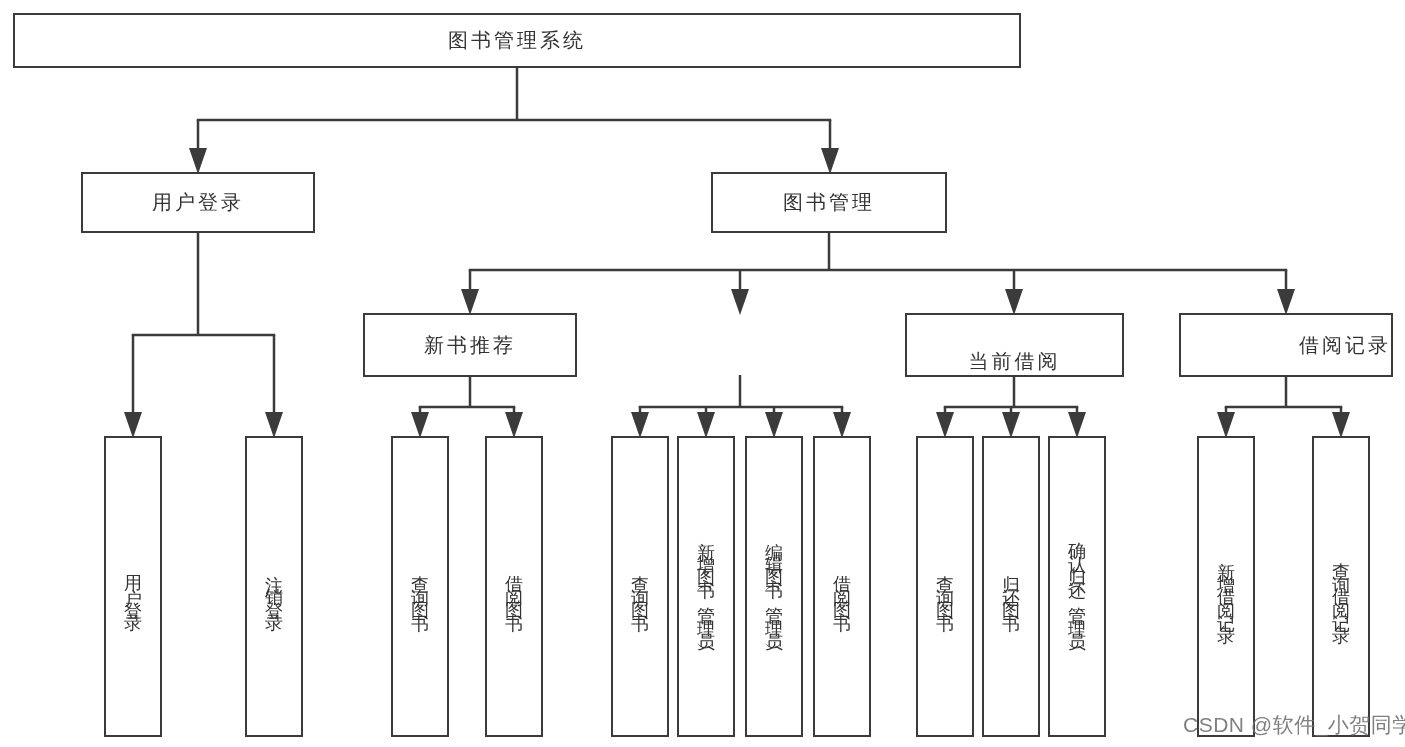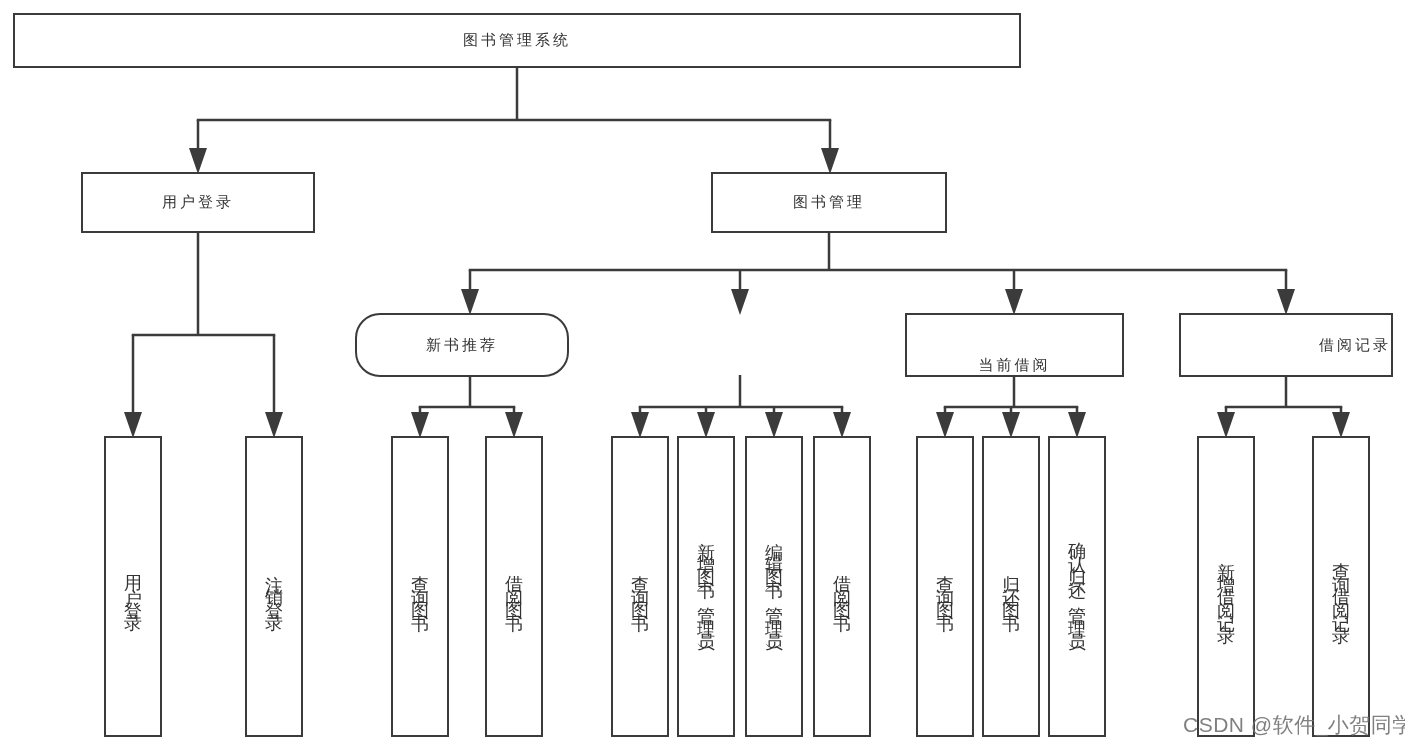--- a/index.html
+++ b/index.html
@@ -6,39 +6,39 @@
   .canvas {
     position:relative; width:1405px; height:747px; background:#ffffff;
     font-family:"Liberation Sans", sans-serif; overflow:hidden;
   }
   .node {
     position:absolute; box-sizing:border-box;
     border:2.5px solid #3b3b3b; background:#ffffff;
     display:flex; align-items:center; justify-content:center;
     color:#333333; z-index:1;
   }
-  .hnode { font-size:15px; letter-spacing:3px; white-space:nowrap; }
+  .hnode { font-size:20px; letter-spacing:3px; white-space:nowrap; }
   .vnode { font-size:18px; }
   .vtext {
     writing-mode:vertical-rl; text-orientation:mixed;
     letter-spacing:13px; line-height:1; white-space:nowrap;
   }
   .connectors {
     position:absolute; left:0; top:0; z-index:5; pointer-events:none;
   }
   .watermark {
     position:absolute; left:1183px; top:711px; width:215px;
     text-align:right; font-size:21px; color:#737373; letter-spacing:0.5px;
     z-index:10; opacity:0.9; white-space:nowrap;
   }
   
   .n-root { left:13px;  top:13px;  width:1008px; height:55px; }
   .n-l2a  { left:81px;  top:172px; width:234px;  height:61px; }
   .n-l2b  { left:711px; top:172px; width:236px;  height:61px; }
-  .n-l3a  { left:355px; top:313px; width:214px;  height:64px;border-radius:25px; }
+  .n-l3a  { left:363px; top:313px; width:214px;  height:64px; }
   .n-l3b  { left:632px; top:313px; width:216px;  height:64px; }
   .n-l3c  { left:905px; top:313px; width:219px;  height:64px;align-items:flex-end; }
   .n-l3d  { left:1179px;top:313px; width:214px;  height:64px;justify-content:flex-end; }
   .leaf   { top:436px; width:58px; height:301px; }
   .lf1  { left:104px; }  .lf2  { left:245px; }
   .lf3  { left:391px; }  .lf4  { left:485px; }
   .lf5  { left:611px; }  .lf6  { left:677px; }
   .lf7  { left:745px; }  .lf8  { left:813px; }
   .lf9  { left:916px; }  .lf10 { left:982px; }
   .lf11 { left:1048px; } .lf12 { left:1197px; }

